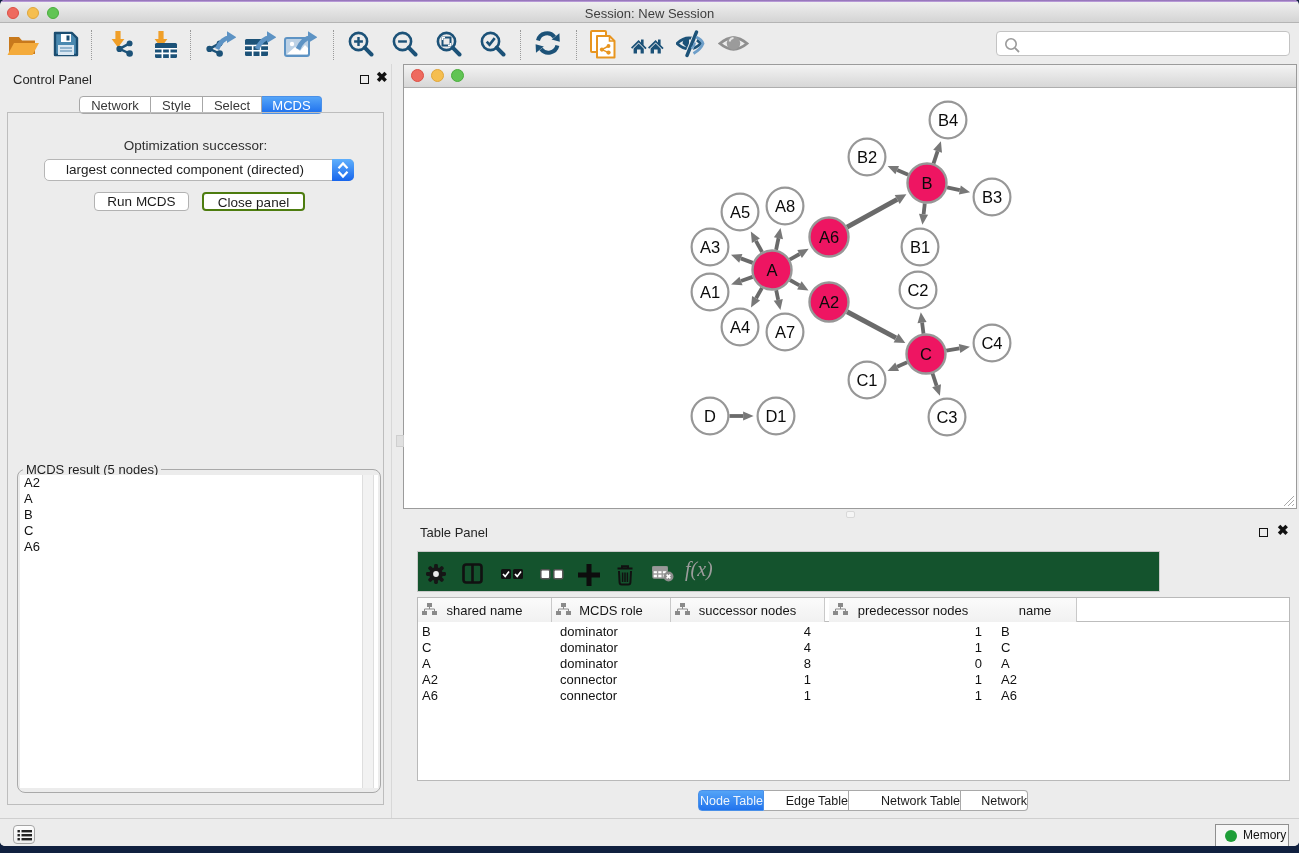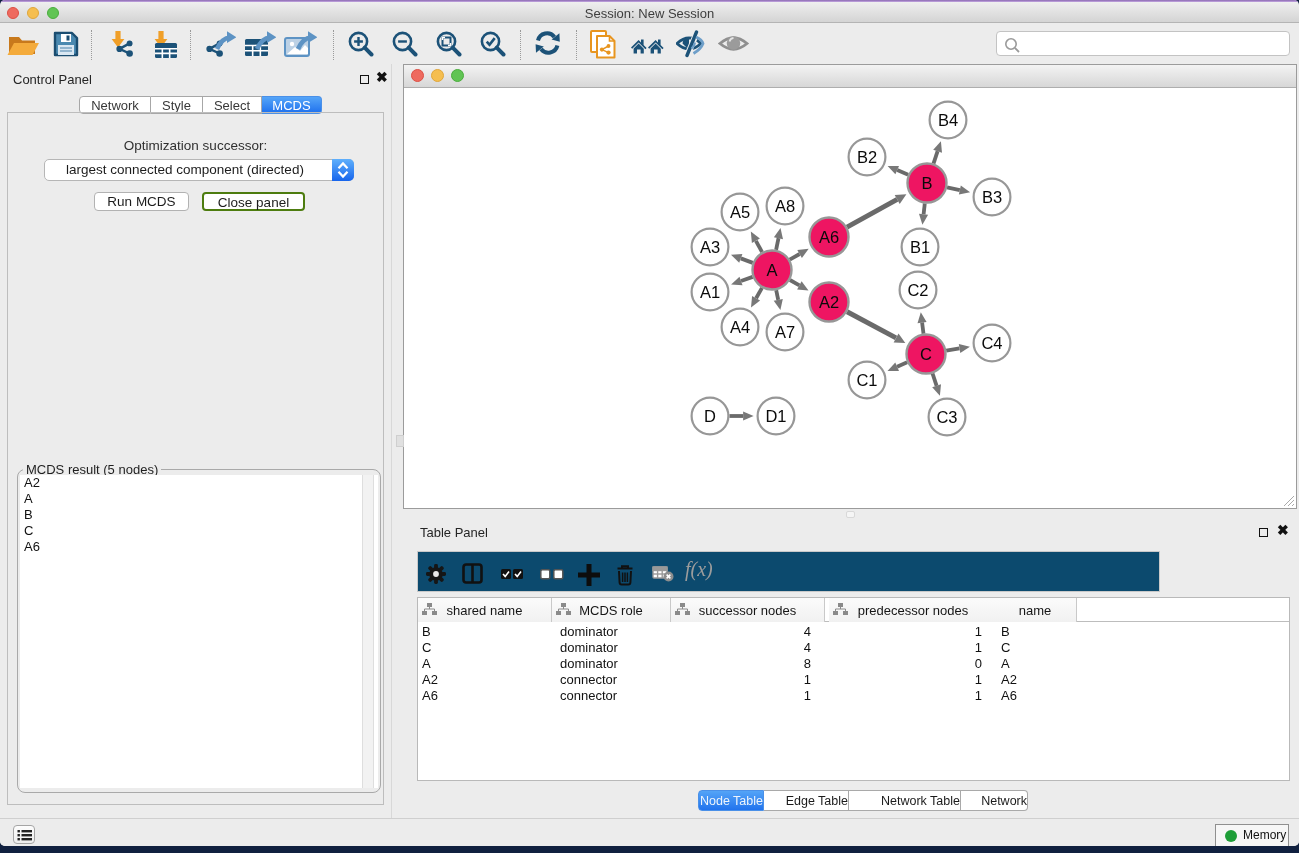--- a/index.html
+++ b/index.html
@@ -37,21 +37,21 @@
 .tl2{position:absolute;top:4px;width:13px;height:13px;border-radius:50%}
 #nettext{position:absolute;top:4px;width:100%;text-align:center;font-size:13px;font-weight:bold;color:#333}
 #graph{position:absolute;left:0px;top:23px}
 #grip{position:absolute;right:1px;bottom:1px;width:13px;height:13px}
 
 #divh1{position:absolute;left:396px;top:435px;width:8px;height:12px;background:#e0e0e0;border:1px solid #cfcfcf}
 #divh2{position:absolute;left:846px;top:511px;width:9px;height:7px;background:#f5f5f5;border:1px solid #d8d8d8;border-radius:2px}
 
 #tpanel{position:absolute;left:403px;top:518px;width:896px;height:296px;background:#ececec}
 #tptitle{position:absolute;left:17px;top:7px;font-size:13px;color:#252525}
-#tptools{position:absolute;left:14px;top:33px;width:743px;height:41px;background:#0c4a6e;border:1px solid #c9c9c9}
+#tptools{position:absolute;left:14px;top:33px;width:743px;height:41px;background:#14532d;border:1px solid #c9c9c9}
 #ttable{position:absolute;left:14px;top:79px;width:873px;height:184px;background:#fff;border:1px solid #b9b9b9}
 #thead{position:absolute;left:0;top:0;width:100%;height:24px;border-bottom:1px solid #bdbdbd}
 .thcell{position:absolute;top:0;height:24px;background:linear-gradient(#fbfbfb,#f1f1f1);border-right:1px solid #c9c9c9;font-size:13px;color:#161616}
 .thlab{position:absolute;top:5px;width:100%;text-align:center}
 .trow{position:absolute;left:0;height:16px;font-size:13px;color:#111}
 .tc{position:absolute;top:1px}
 .tcr{position:absolute;top:1px;text-align:right}
 
 #btabs{position:absolute;left:295px;top:272px;height:21px}
 .btab{position:absolute;top:0;height:21px;background:#fff;border:1px solid #a9a9a9;font-size:12.5px;color:#1b1b1b;text-align:right;line-height:20px}

